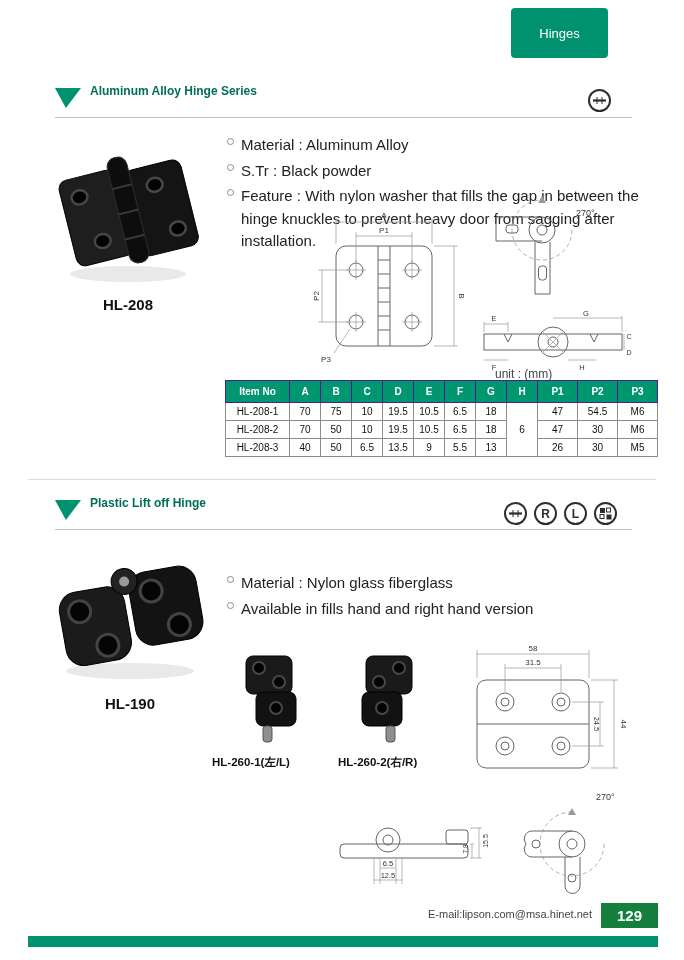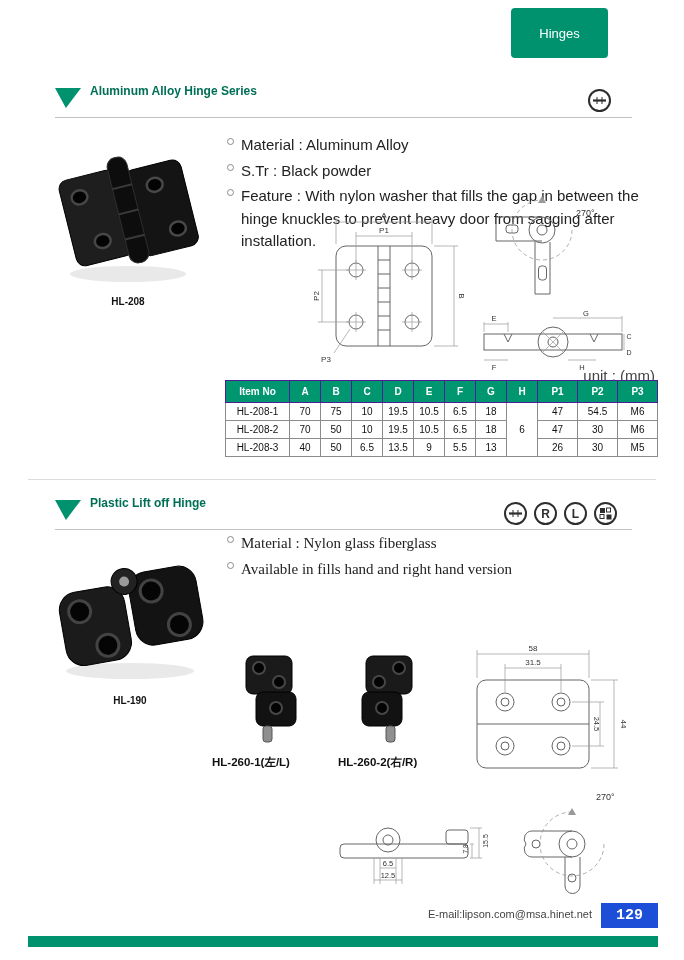--- a/index.html
+++ b/index.html
@@ -13,40 +13,40 @@
        display:flex;align-items:center;justify-content:center;color:#fff;font-size:13px;}
 
   
   .tri{width:26px;height:20px;background:#00916e;clip-path:polygon(0 0,100% 0,42% 100%);}
   .sec-title{font-size:12px;font-weight:bold;color:#006f57;white-space:nowrap;}
   .rule{height:1px;background:#c2c2c2;}
 
   .badge{width:23px;height:23px;border-radius:50%;border:2px solid #2d2d2d;box-sizing:border-box;
          display:flex;align-items:center;justify-content:center;font-size:12px;font-weight:bold;color:#2d2d2d;}
 
-  .model{font-size:10px;font-weight:bold;color:#111;text-align:center;}
+  .model{font-size:15px;font-weight:bold;color:#111;text-align:center;}
 
   ul.bullets{list-style:none;margin:0;padding:0;font-size:15px;color:#222;line-height:1.5;}
   ul.bullets li{position:relative;padding-left:14px;margin-bottom:3px;}
   ul.bullets li .dot{position:absolute;left:0;top:4px;width:5px;height:5px;border:1.5px solid #8a8a8a;
                      border-radius:50%;background:#fff;}
 
-  .unit-note{font-size:15px;color:#444;text-align:right;}
+  .unit-note{font-size:12px;color:#444;text-align:left;}
 
   table.spec{border-collapse:collapse;table-layout:fixed;width:432px;font-size:10px;}
   table.spec th{background:#00966f;color:#fff;font-weight:bold;height:21px;border:1px solid #4c1d95;padding:0;}
   table.spec td{height:17px;text-align:center;border:1px solid #8c8c8c;padding:0;color:#111;}
 
   .divider{height:1px;background:#dcdcdc;}
 
   .variant-label{font-size:11.5px;font-weight:600;color:#111;white-space:nowrap;}
 
   .footer-email{font-size:11px;color:#444;text-align:right;}
-  .page-num{background:#1d4ed8;color:#fff;font-size:15px;font-weight:bold;
-            display:flex;align-items:center;justify-content:center;font-family:Liberation Mono, monospace;}
+  .page-num{background:#15803d;color:#fff;font-size:15px;font-weight:bold;
+            display:flex;align-items:center;justify-content:center;}
   .bottom-bar{background:#00916e;}
 
   svg text{font-family:"Liberation Sans",sans-serif;fill:#333;}
 </style>
 </head>
 <body>
 
 <div class="page">
 
   <div class="abs tab">
@@ -288,21 +288,21 @@
       <circle cx="85" cy="36" r="13" fill="#222" stroke="#000"></circle>
       <circle cx="85" cy="36" r="5" fill="#9a9a9a"></circle>
       <circle cx="36" cy="58" r="11" fill="#050505" stroke="#434343" stroke-width="3"></circle>
       <circle cx="58" cy="96" r="11" fill="#050505" stroke="#434343" stroke-width="3"></circle>
       <circle cx="110" cy="50" r="11" fill="#050505" stroke="#434343" stroke-width="3"></circle>
       <circle cx="132" cy="88" r="11" fill="#050505" stroke="#434343" stroke-width="3"></circle>
     </g>
   </svg>
   <div class="abs model" style="left:45px;top:695px;width:170px;">HL-190</div>
 
-  <ul class="abs bullets" style="left:227px;top:532px;width:400px;font-family:Liberation Serif, serif;">
+  <ul class="abs bullets" style="left:227px;top:572px;width:400px;">
     <li><span class="dot"></span><span>Material : Nylon glass fiberglass</span></li>
     <li><span class="dot"></span><span>Available in fills hand and right hand version</span></li>
   </ul>
 
   <svg class="abs" style="left:232px;top:642px;" width="80" height="105" viewBox="0 0 80 105">
     <g>
       <rect x="14" y="14" width="46" height="38" rx="7" fill="#1a1a1a" stroke="#000"></rect>
       <circle cx="27" cy="26" r="6" fill="#030303" stroke="#474747" stroke-width="2"></circle>
       <circle cx="47" cy="40" r="6" fill="#030303" stroke="#474747" stroke-width="2"></circle>
       <rect x="24" y="50" width="40" height="34" rx="7" fill="#121212" stroke="#000"></rect>

